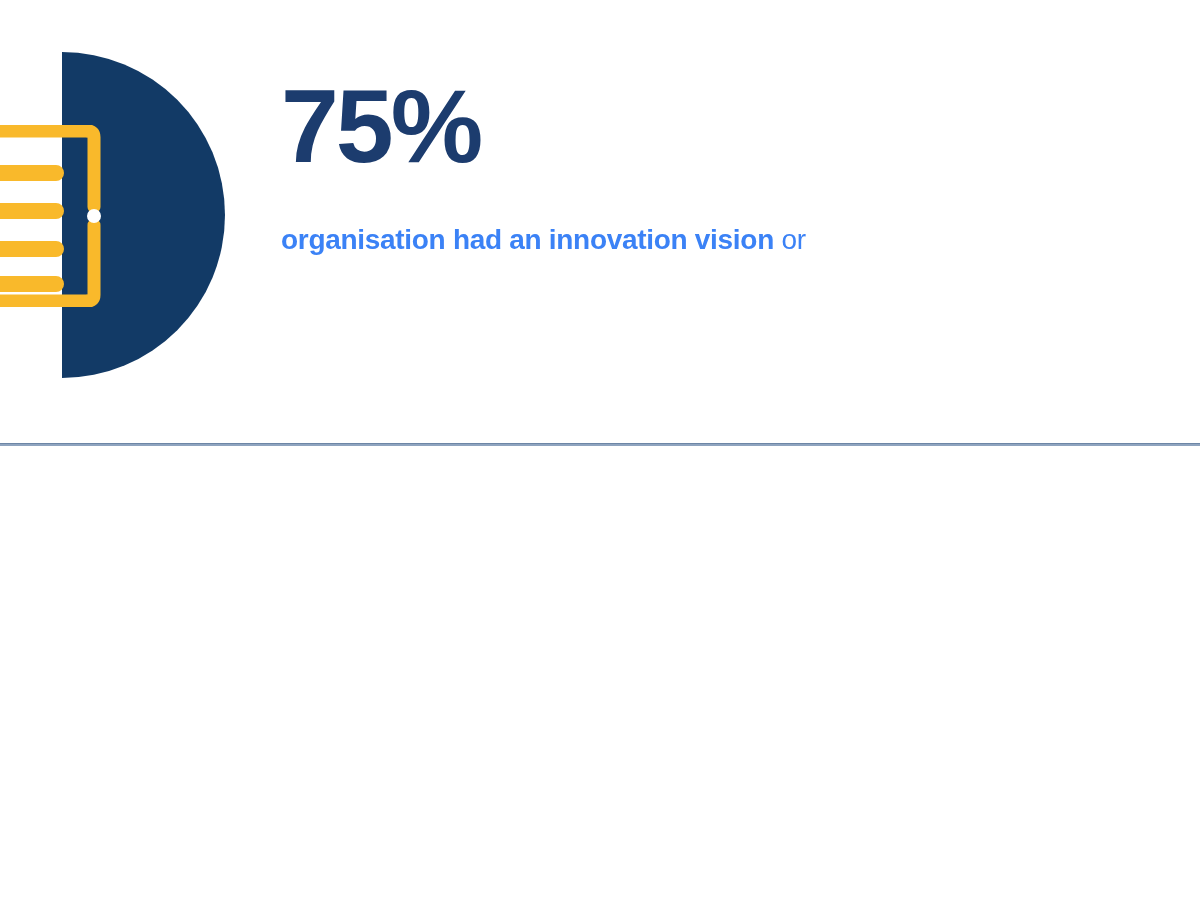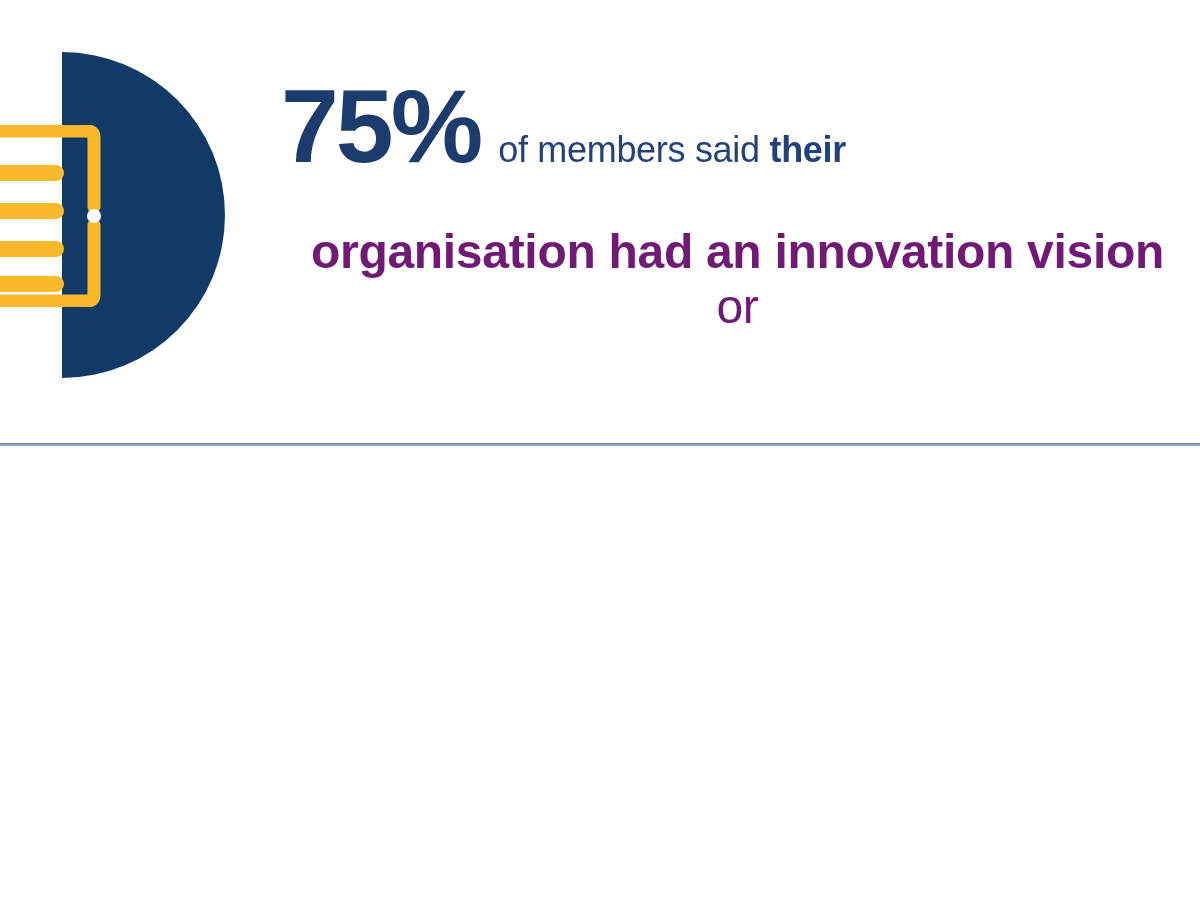--- a/index.html
+++ b/index.html
@@ -10,21 +10,20 @@
   }
   body {
     font-family: "Liberation Sans", sans-serif;
   }
   .page {
     position: relative;
     width: 1200px;
     height: 900px;
     background: #ffffff;
     overflow: hidden;
-    text-align: center;
   }
 
   
   .stat-block {
     position: absolute;
     left: 0;
     width: 1200px;
     overflow: hidden;
   }
   #stat-block-1 { top: 0; height: 444px; }
@@ -107,25 +106,24 @@
   .body-text {
     font-size: 36px;
     font-weight: normal;
     color: #23427a;
     letter-spacing: -0.3px;
   }
   .body-text b, .body-text strong {
     font-weight: bold;
   }
   .wrap-line {
-    font-size: 48px;
-    color: #701a75;
+    font-size: 28px;
+    color: #3b82f6;
     letter-spacing: -0.3px;
     margin-top: 22px;
-    margin-left: 13px;
   }
   .wrap-line b { font-weight: bold; }
 
   #stat-text-1 .wrap-line:first-of-type { margin-top: 26px; }
 </style>
 </head>
 <body>
 
 <div class="page">
 
@@ -154,21 +152,20 @@
           </g>
 
           <circle cx="154" cy="91" r="7" fill="#ffffff"></circle>
         </svg>
       </div>
     </div>
 
     <div class="stat-text" id="stat-text-1">
       <div class="stat-line lead-line">
         <span class="big-number navy">75%</span>
-        <span class="body-text"><span>of members said</span> <b>their</b></span>
       </div>
       <div class="wrap-line"><b>organisation had an innovation vision</b> <span>or</span></div>
     </div>
   </div>
 
   <div class="divider"></div>
 
   <div class="stat-block" id="stat-block-2">
 
     

